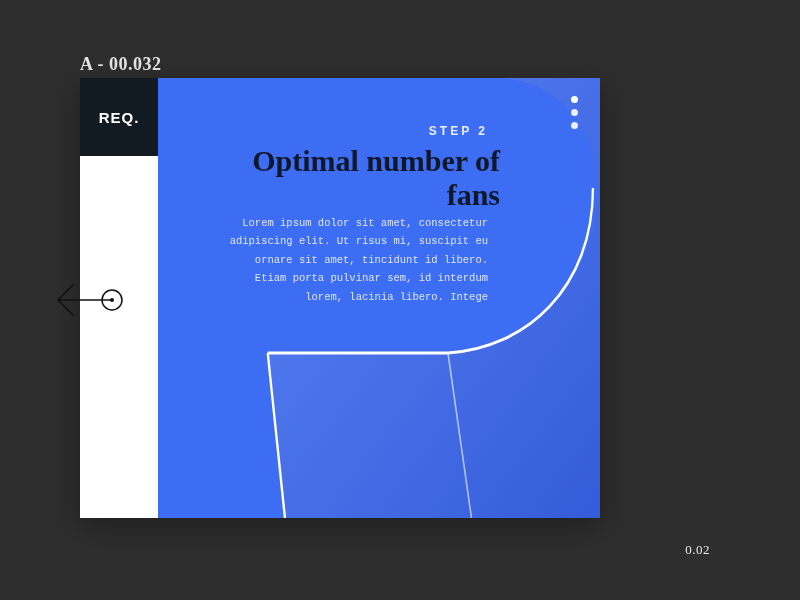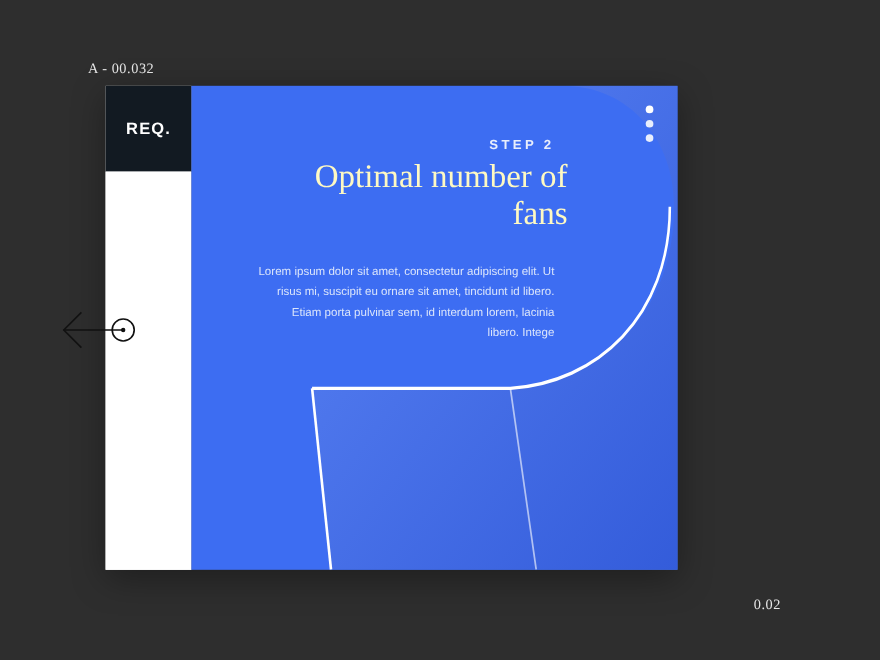--- a/index.html
+++ b/index.html
@@ -8,37 +8,38 @@
     background: #2e2e2e;
     font-family: Georgia, 'Times New Roman', serif;
     position: relative;
   }
 
   .top-label {
     position: absolute;
     top: 54px;
     left: 80px;
     color: #e8e8e8;
-    font-size: 13px;
+    font-size: 18px;
     letter-spacing: 0.5px;
+    font-weight: bold;
   }
 
   .bottom-label {
     position: absolute;
     bottom: 42px;
     right: 90px;
     color: #e8e8e8;
     font-size: 13px;
     letter-spacing: 0.5px;
   }
 
   .card {
     position: absolute;
     top: 78px;
-    left: 96px;
+    left: 80px;
     width: 520px;
     height: 440px;
     display: flex;
     box-shadow: 0 8px 30px rgba(0,0,0,0.35);
   }
 
   .sidebar {
     width: 78px;
     height: 100%;
     display: flex;
@@ -104,27 +105,27 @@
     font-family: -apple-system, Helvetica, Arial, sans-serif;
     font-size: 12px;
     letter-spacing: 3px;
     color: #e8eefc;
     margin-bottom: 6px;
     padding-right: 12px;
     font-weight: bold;
   }
   .headline {
     font-family: Georgia, 'Times New Roman', serif;
-    font-weight: 400;
+    font-weight: 700;
     font-size: 30px;
-    color: #fef9c3;
-    margin-bottom: 26px;
+    color: #0f172a;
+    margin-bottom: 2px;
   }
   .body-text {
-    font-family: Liberation Sans, sans-serif;
+    font-family: Liberation Mono, monospace;
     font-size: 10.5px;
     line-height: 1.75;
     color: #dbe5fb;
     max-width: 310px;
     margin-left: auto;
     text-align: right;
     padding-right: 12px;
   }
 
   

